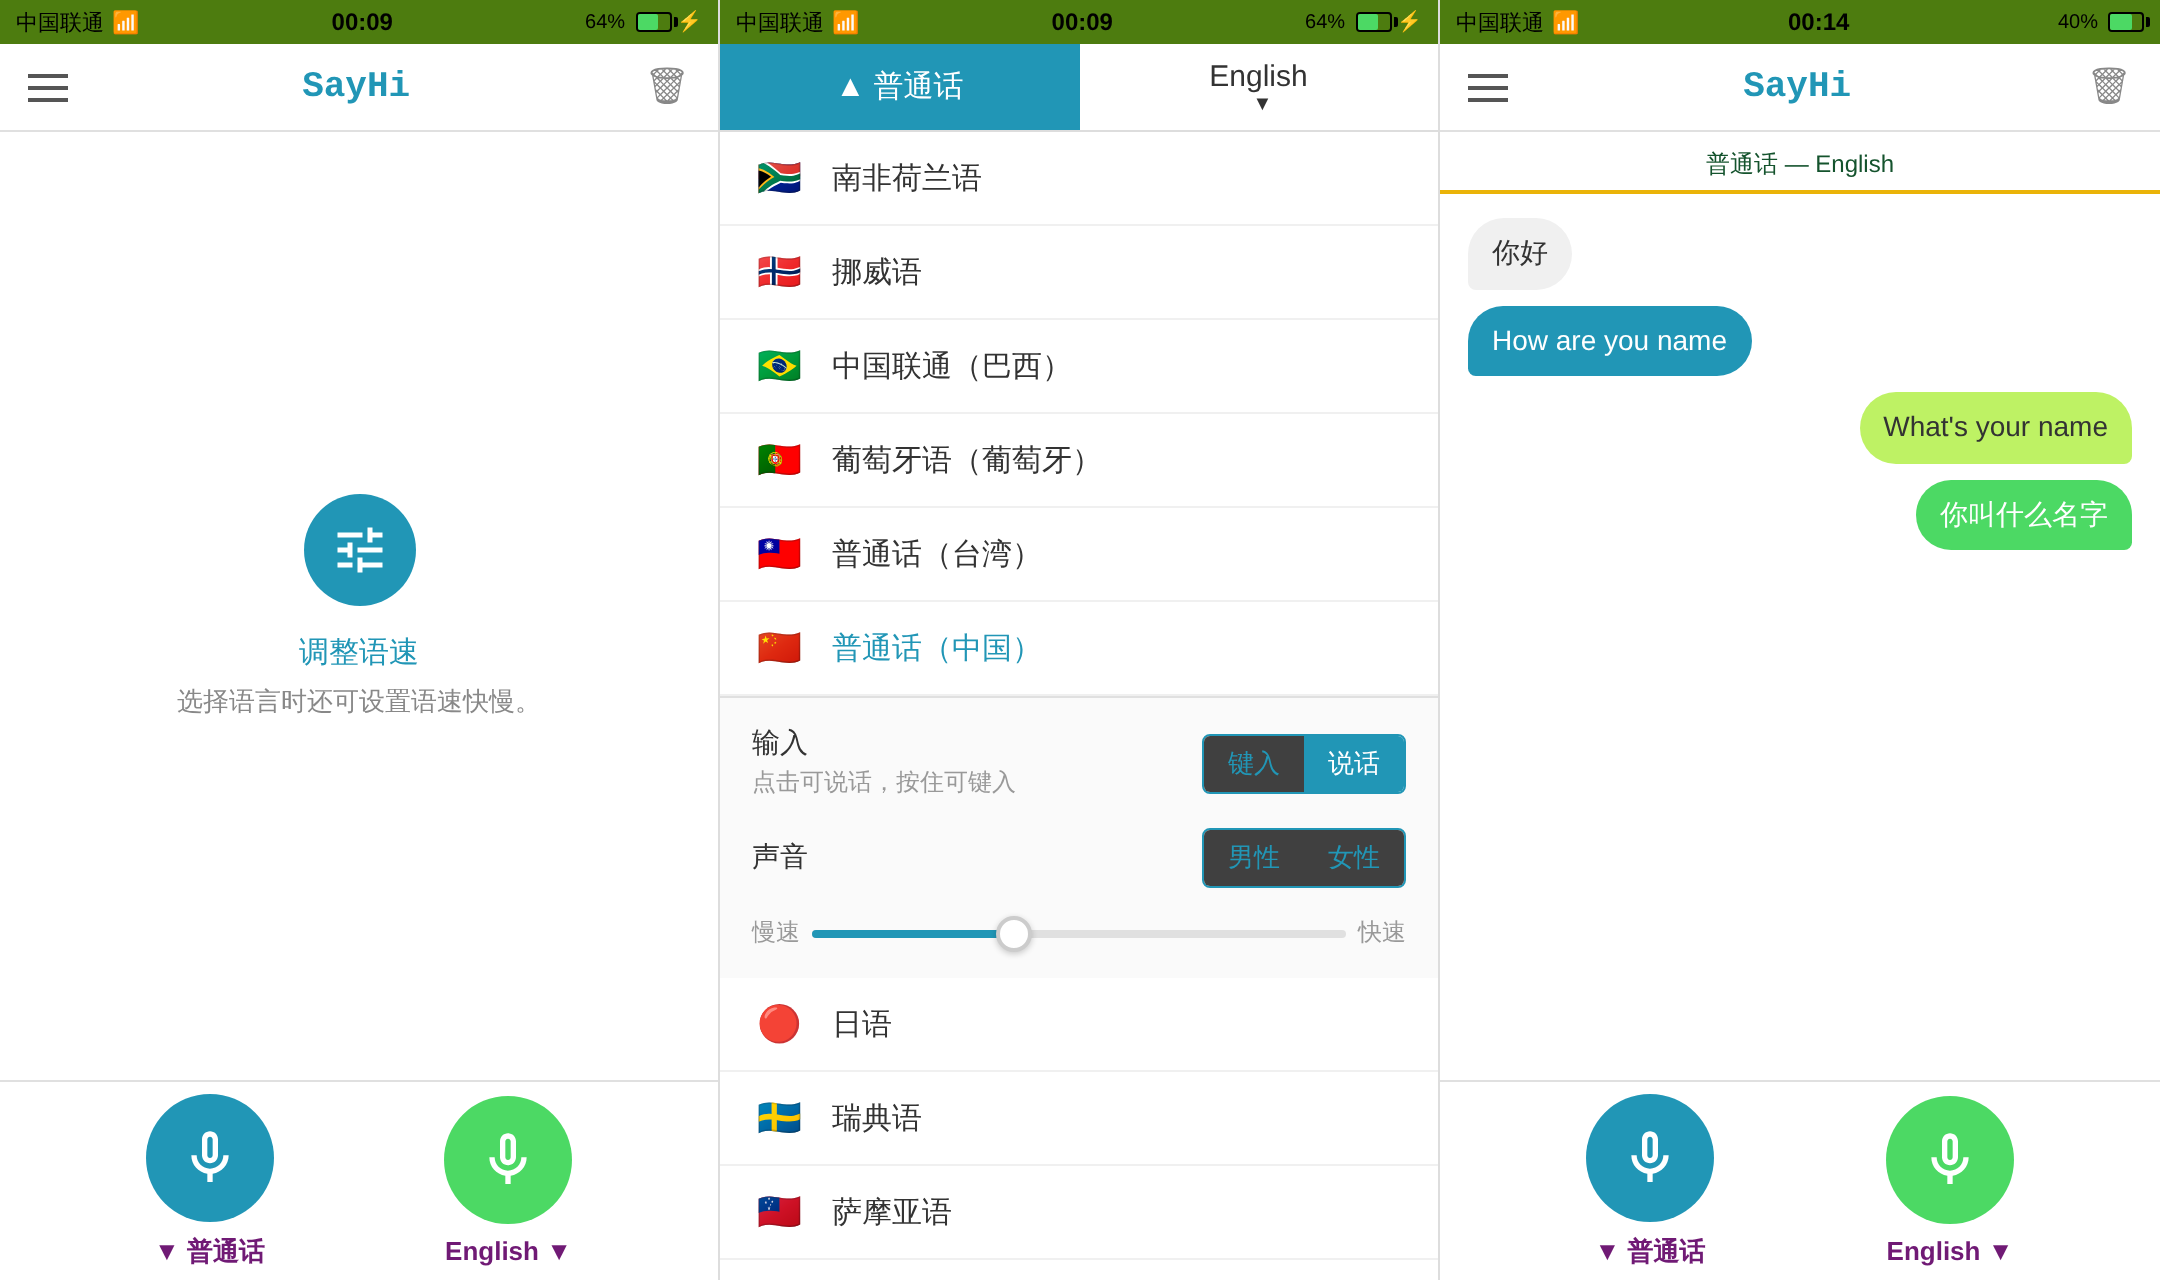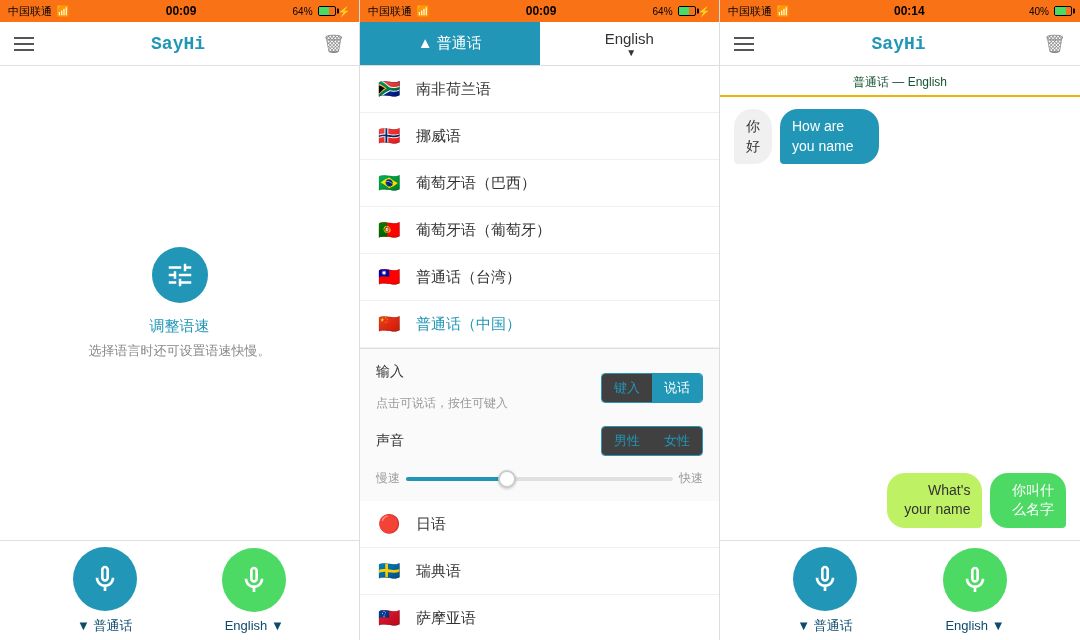--- a/index.html
+++ b/index.html
@@ -38,21 +38,21 @@
       width: 360px;
       height: 640px;
       background: #fff;
       display: flex;
       flex-direction: column;
     }
 
     
     .status-bar {
       height: 22px;
-      background: #f97316;
+      background: #4d7c0f;
       display: flex;
       align-items: center;
       justify-content: space-between;
       padding: 0 8px;
       font-size: 11px;
       color: #000;
       flex-shrink: 0;
     }
     .status-bar .left-status { display: flex; align-items: center; gap: 4px; }
     .status-bar .center-status { font-weight: 600; font-size: 12px; }
@@ -176,23 +176,24 @@
     .mic-btn svg {
       width: 32px;
       height: 32px;
       fill: #fff;
     }
     .mic-btn.teal { background: #2196B6; }
     .mic-btn.green { background: #4cd964; }
 
     .lang-label-bottom {
       font-size: 13px;
-      color: #0c4a6e;
+      color: #701a75;
       text-align: center;
       margin-top: 6px;
+      font-weight: bold;
     }
     .lang-col {
       display: flex;
       flex-direction: column;
       align-items: center;
     }
 
     
     .lang-selector-bar {
       height: 44px;
@@ -256,21 +257,21 @@
       border-top: 1px solid #e0e0e0;
       padding: 14px 16px;
     }
     .settings-row {
       display: flex;
       align-items: center;
       justify-content: space-between;
       margin-bottom: 14px;
     }
     .settings-label { font-size: 14px; color: #333; }
-    .settings-sublabel { font-size: 12px; color: #999; margin-top: 14px; }
+    .settings-sublabel { font-size: 12px; color: #999; margin-top: 2px; }
     .toggle-group {
       display: flex;
       border: 1px solid #2196B6;
       border-radius: 4px;
       overflow: hidden;
     }
     .toggle-btn {
       padding: 5px 12px;
       font-size: 13px;
       cursor: pointer;
@@ -321,21 +322,21 @@
       font-size: 12px;
       color: #14532d;
       flex-shrink: 0;
       border-bottom: 2px solid #eab308;
     }
     .chat-area {
       flex: 1;
       padding: 12px 14px;
       overflow-y: auto;
       display: flex;
-      flex-direction: row;
+      flex-direction: column;
       gap: 8px;
     }
     .chat-bubble-left {
       align-self: flex-start;
       max-width: 75%;
     }
     .chat-bubble-right {
       align-self: flex-end;
       max-width: 75%;
       text-align: right;
@@ -459,21 +460,21 @@
     <div class="lang-item">
       <span class="flag">🇿🇦</span>
       <span>南非荷兰语</span>
     </div>
     <div class="lang-item">
       <span class="flag">🇳🇴</span>
       <span>挪威语</span>
     </div>
     <div class="lang-item">
       <span class="flag">🇧🇷</span>
-      <span>葡萄牙语（巴西）</span>
+      <span>中国联通（巴西）</span>
     </div>
     <div class="lang-item">
       <span class="flag">🇵🇹</span>
       <span>葡萄牙语（葡萄牙）</span>
     </div>
     <div class="lang-item">
       <span class="flag">🇹🇼</span>
       <span>普通话（台湾）</span>
     </div>
     <div class="lang-item selected">

